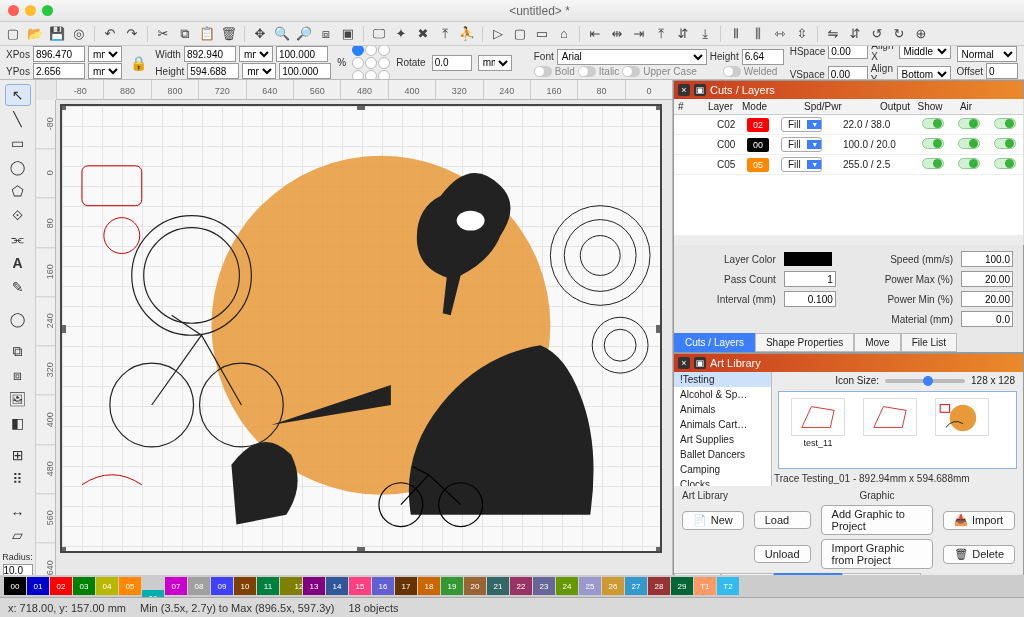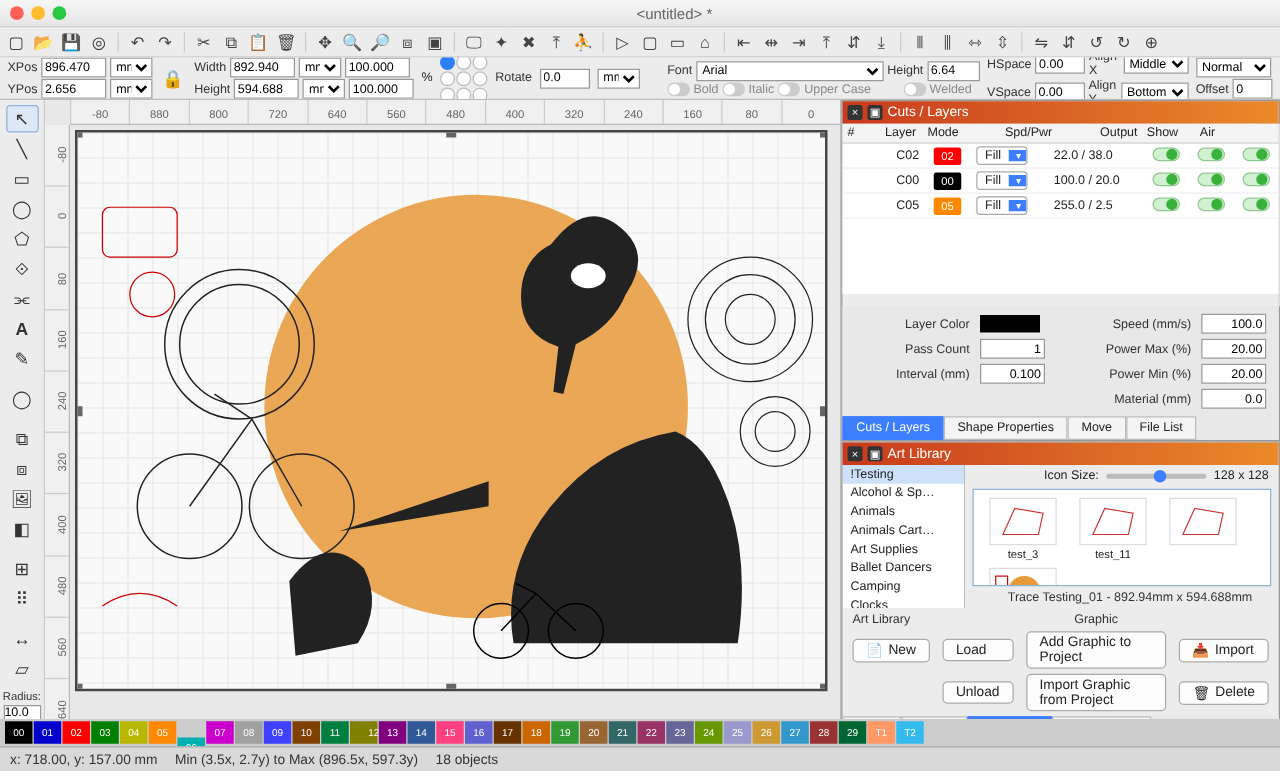--- a/index.html
+++ b/index.html
@@ -88,21 +88,21 @@
 .al-cats .sel{background:#cde1fa;}
 .al-right{flex:1;display:flex;flex-direction:column;}
 .al-iconsize{display:flex;align-items:center;justify-content:flex-end;gap:6px;padding:3px 8px;font-size:10px;}
 .al-iconsize .track{width:80px;height:4px;background:#bbb;border-radius:2px;position:relative;}
 .al-iconsize .thumb{position:absolute;width:10px;height:10px;border-radius:50%;background:#3d7eff;top:-3px;left:38px;}
 .al-grid{flex:1;background:#fff;border:1px solid #8fb3dd;margin:2px 6px;display:flex;flex-wrap:wrap;gap:6px;padding:6px;align-content:flex-start;overflow:auto;}
 .al-item{width:66px;display:flex;flex-direction:column;align-items:center;gap:2px;font-size:9px;}
 .al-thumb{width:54px;height:38px;border:1px solid #ddd;background:#fff;position:relative;}
 .al-thumb svg{width:100%;height:100%;}
 .al-item .nm{white-space:nowrap;overflow:hidden;text-overflow:ellipsis;max-width:100%;}
-.al-info{text-align:center;font-size:10px;color:#333;padding:2px;margin-left:13px;}
+.al-info{font-size:10px;color:#333;padding:2px;}
 .al-btns{display:grid;grid-template-columns:auto auto 1fr auto;gap:4px 10px;padding:4px 8px;align-items:center;font-size:10px;}
 .al-btns .hdr{color:#333;}
 .btn{background:#fdfdfd;border:1px solid #aaa;border-radius:4px;padding:2px 10px;font-size:11px;cursor:pointer;display:inline-flex;align-items:center;gap:4px;}
 
 
 .palette{position:absolute;left:0;right:0;bottom:20px;height:22px;background:#ccc;display:flex;align-items:center;padding:0 4px;gap:1px;}
 .palette .sw{width:22px;height:18px;color:#fff;font-size:8px;display:flex;align-items:center;justify-content:center;cursor:pointer;}
 
 .status{position:absolute;left:0;right:0;bottom:0;height:20px;background:#d9d9d9;display:flex;align-items:center;padding:0 8px;gap:14px;font-size:11px;color:#333;border-top:1px solid #aaa;}
 </style>
@@ -491,26 +491,20 @@
             <div class="track">
                 <div class="thumb"></div>
               </div>
             <span>128 x 128</span>
           </div>
           <div class="al-grid" id="al-grid">
               <div class="al-item">
                 <div class="al-thumb"><svg viewBox="0 0 54 38">
                     <path d="M10 30 L20 8 L44 12 L40 30 Z" fill="none" stroke="#c33" stroke-width="1"></path>
                   </svg></div>
-                <div class="nm">test_3</div>
-              </div>
-              <div class="al-item">
-                <div class="al-thumb"><svg viewBox="0 0 54 38">
-                    <path d="M10 30 L20 8 L44 12 L40 30 Z" fill="none" stroke="#c33" stroke-width="1"></path>
-                  </svg></div>
                 <div class="nm">test_11</div>
               </div>
               <div class="al-item">
                 <div class="al-thumb"><svg viewBox="0 0 54 38">
                     <path d="M10 30 L20 8 L44 12 L40 30 Z" fill="none" stroke="#c33" stroke-width="1"></path>
                   </svg></div>
               </div>
               <div class="al-item">
                 <div class="al-thumb"><svg viewBox="0 0 54 38">
                     <circle cx="28" cy="20" r="14" fill="#e89a3a"></circle>

